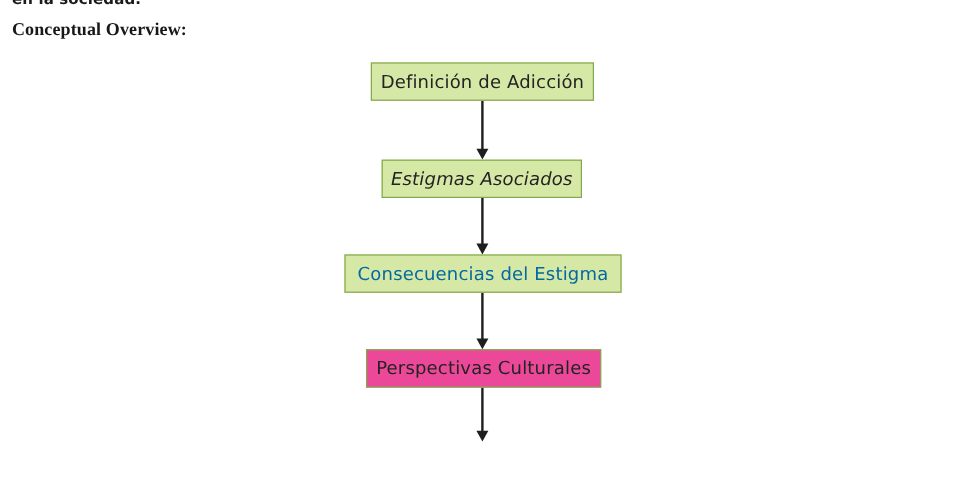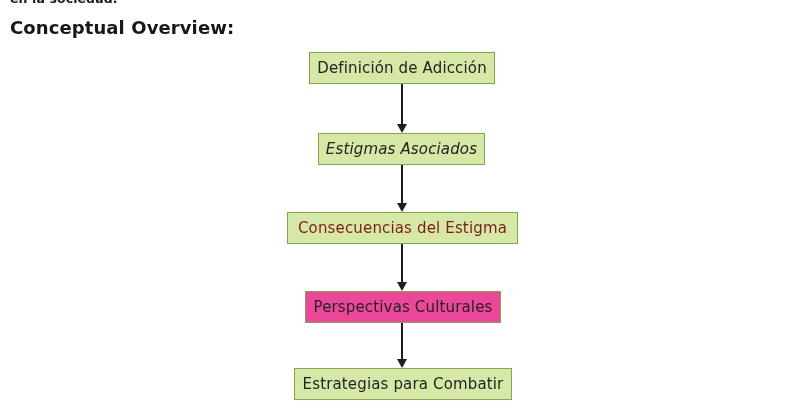--- a/index.html
+++ b/index.html
@@ -35,25 +35,26 @@
     font-weight: 700;
     color: #1b1b1b;
     white-space: nowrap;
     letter-spacing: 0.1px;
   }
 
   .section-label {
     position: absolute;
     left: 10px;
     top: 17px;
-    font-size: 18px;
+    font-size: 15px;
     font-weight: 700;
     color: #17181a;
     white-space: nowrap;
     letter-spacing: 0.1px;
+    font-family: Liberation Serif, serif;
   }
 
   
   .flowchart {
     position: absolute;
     left: 0;
     top: 40px;
     width: 710px;
     height: 376px;
     padding-left: 32px;
@@ -119,16 +120,15 @@
     <div class="shaft" style="height: 39px; background: rgb(30, 30, 30);"></div>
       <div class="head" style="top: 38px; border-top-color: rgb(30, 30, 30);"></div>
   </div>
   <div class="edge" id="edge-3" style="left: 402px; top: 283px;">
     <div class="shaft" style="height: 37px; background: rgb(30, 30, 30);"></div>
       <div class="head" style="top: 36px; border-top-color: rgb(30, 30, 30);"></div>
   </div>
 
   <div class="node" id="node-0" style="left: 309px; top: 12px; width: 186px; height: 32px; background: rgb(214, 232, 166); border-color: rgb(130, 168, 76); color: rgb(35, 35, 35);">Definición de Adicción</div>
   <div class="node" id="node-1" style="left: 318px; top: 93px; width: 167px; height: 32px; background: rgb(214, 232, 166); border-color: rgb(130, 168, 76); color: rgb(35, 35, 35); font-style: italic;">Estigmas Asociados</div>
-  <div class="node" id="node-2" style="left: 287px; top: 172px; width: 231px; height: 32px; background: rgb(214, 232, 166); border-color: rgb(130, 168, 76); color: #7f1d1d;">Consecuencias del Estigma</div>
+  <div class="node" id="node-2" style="left: 287px; top: 172px; width: 231px; height: 32px; background: rgb(214, 232, 166); border-color: rgb(130, 168, 76); color: #0369a1;">Consecuencias del Estigma</div>
   <div class="node" id="node-3" style="left: 305px; top: 251px; width: 196px; height: 32px; background: #ec4899; border-color: rgb(130, 168, 76); color: rgb(35, 35, 35);">Perspectivas Culturales</div>
-  <div class="node" id="node-4" style="left: 294px; top: 328px; width: 218px; height: 32px; background: rgb(214, 232, 166); border-color: rgb(130, 168, 76); color: rgb(35, 35, 35);">Estrategias para Combatir</div>
 </div>
 
 </body></html>

